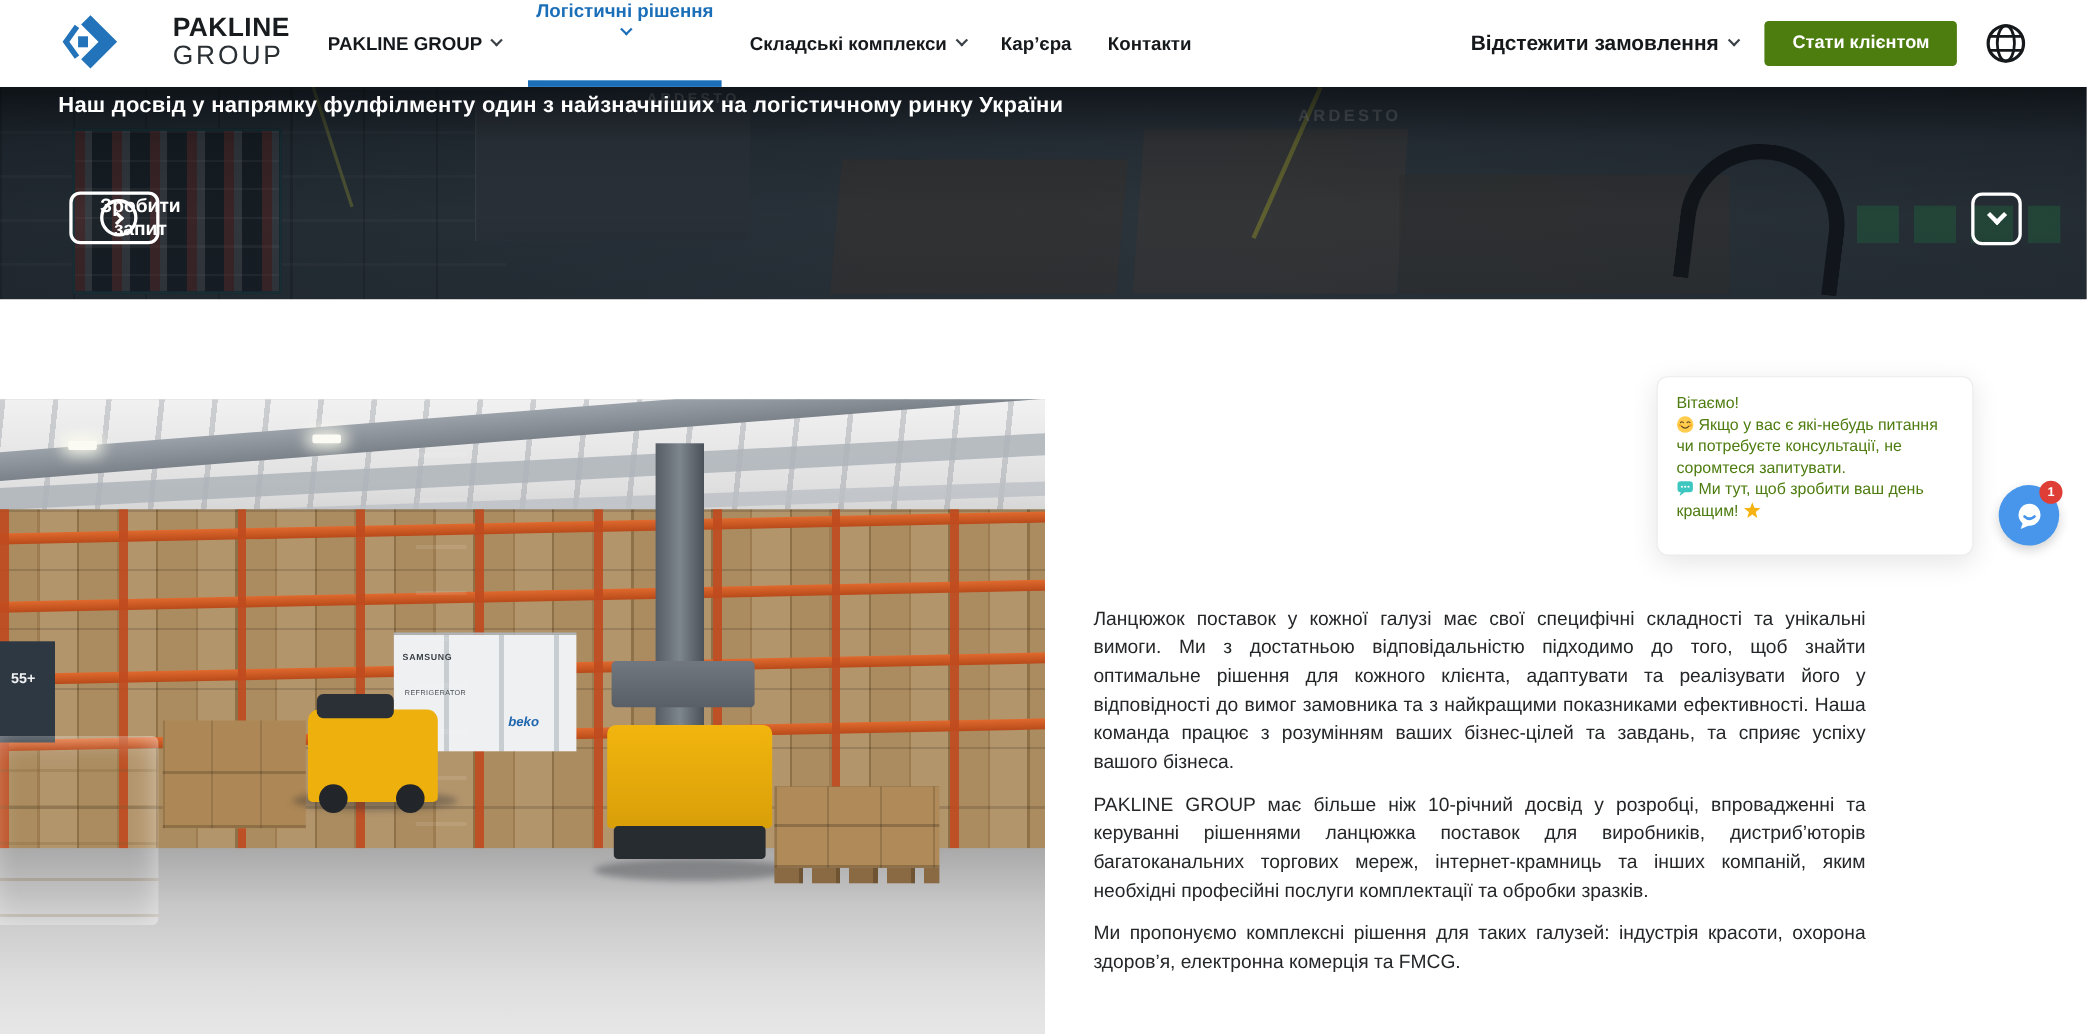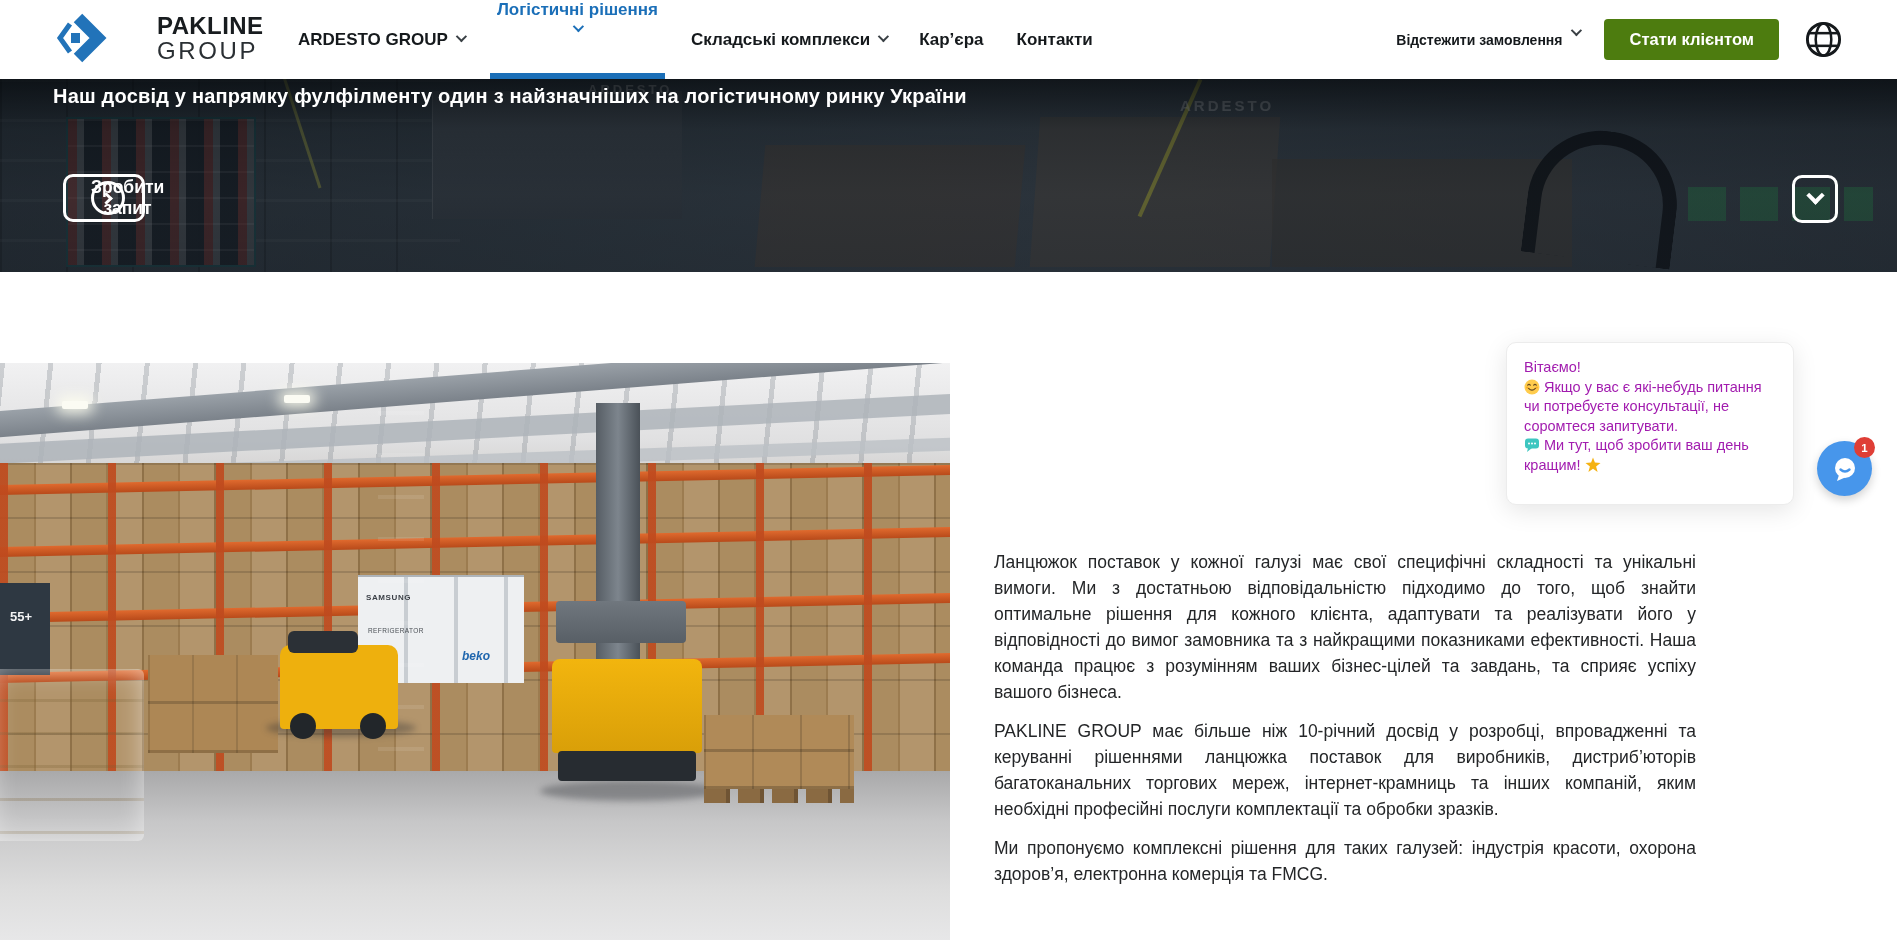--- a/index.html
+++ b/index.html
@@ -16,21 +16,21 @@
   nav { position:absolute; left:298px; top:0; height:79px; display:flex; align-items:center; gap:33px; }
   .nav-item { position:relative; height:79px; display:flex; align-items:center; gap:8px;
               font-size:17px; font-weight:bold; color:#15191c; cursor:pointer; white-space:nowrap; }
   .nav-item.active { color:#1b6fb8;flex-direction:column; }
   .nav-item.active::after { content:""; position:absolute; left:-7px; right:-7px; bottom:0;
               height:6px; background:#1b6fb8; }
   .chev { display:inline-block; width:8px; height:8px; border-right:2.4px solid #3a4045;
           border-bottom:2.4px solid #3a4045; transform:rotate(45deg) translateY(-2px); margin-top:-4px; }
   .nav-item.active .chev { border-color:#1b6fb8; }
   .header-right { position:absolute; right:54px; top:0; height:79px; display:flex; align-items:center; gap:25px; }
-  .track { display:flex; align-items:flex-start; gap:9px; font-size:14px; font-weight:bold; color:#15191c; cursor:pointer; white-space:nowrap; }
+  .track { display:flex; align-items:center; gap:9px; font-size:19px; font-weight:bold; color:#15191c; cursor:pointer; white-space:nowrap; }
   .btn-primary { height:41px; padding:0 25px; background:#4d7c0f; color:#fff; border:none; border-radius:4px;
                  font-family:inherit; font-size:16.5px; font-weight:bold; cursor:pointer; white-space:nowrap; }
   .globe { cursor:pointer; }
 
   
   .hero { position:absolute; top:79px; left:0; width:1897px; height:193px; background:#3d4750; overflow:hidden; }
   .hero * { position:absolute; }
   .h-base { inset:0; background:linear-gradient(90deg,#333c44 0%,#3c4750 30%,#454f58 55%,#39424b 100%); }
   .h-shelves { left:0; top:0; width:460px; height:193px; opacity:.75;
      background:repeating-linear-gradient(180deg, rgba(255,255,255,.07) 0 3px, transparent 3px 40px),
@@ -132,21 +132,21 @@
 
   
   .content { position:absolute; left:994px; top:549px; width:702px; font-size:17.5px; line-height:26px;
              text-align:justify; color:#242628; }
   .content p { margin:0 0 13px; }
   .content p:last-child { margin:0; }
 
   
   .chat-card { position:absolute; left:1506px; top:342px; width:288px; min-height:163px; z-index:40;
       background:#fff; border:1px solid #ececec; border-radius:10px; box-shadow:0 6px 24px rgba(0,0,0,.10);
-      padding:15px 17px 16px; font-size:14.5px; line-height:19.5px; color:#a21caf; }
+      padding:15px 17px 16px; font-size:14.5px; line-height:19.5px; color:#4d7c0f; }
   .emoji { display:inline-block; vertical-align:-3px; }
   .chat-fab { position:absolute; left:1817px; top:441px; width:55px; height:55px; border-radius:50%;
       background:#4796EB; border:none; cursor:pointer; z-index:41; box-shadow:0 4px 10px rgba(0,0,0,.18);
       display:flex; align-items:center; justify-content:center; }
   .chat-badge { position:absolute; top:-4px; right:-3px; min-width:21px; height:21px; border-radius:50%;
       background:#df3e36; color:#fff; font-size:11.5px; font-weight:bold;
       display:flex; align-items:center; justify-content:center; }
 </style>
 </head>
 <body>
@@ -161,21 +161,21 @@
         <rect x="18" y="22" width="9" height="10" fill="#2273B9"></rect>
       </svg>
       <div class="logo-text">
         <span class="logo-l1">PAKLINE</span>
         <span class="logo-l2">GROUP</span>
       </div>
     </div>
 
     <nav>
       <div class="nav-item">
-        <span>ARDESTO GROUP</span>
+        <span>PAKLINE GROUP</span>
         <i class="chev"></i>
       </div>
       <div class="nav-item active">
         <span>Логістичні рішення</span>
         <i class="chev"></i>
       </div>
       <div class="nav-item">
         <span>Складські комплекси</span>
         <i class="chev"></i>
       </div>

